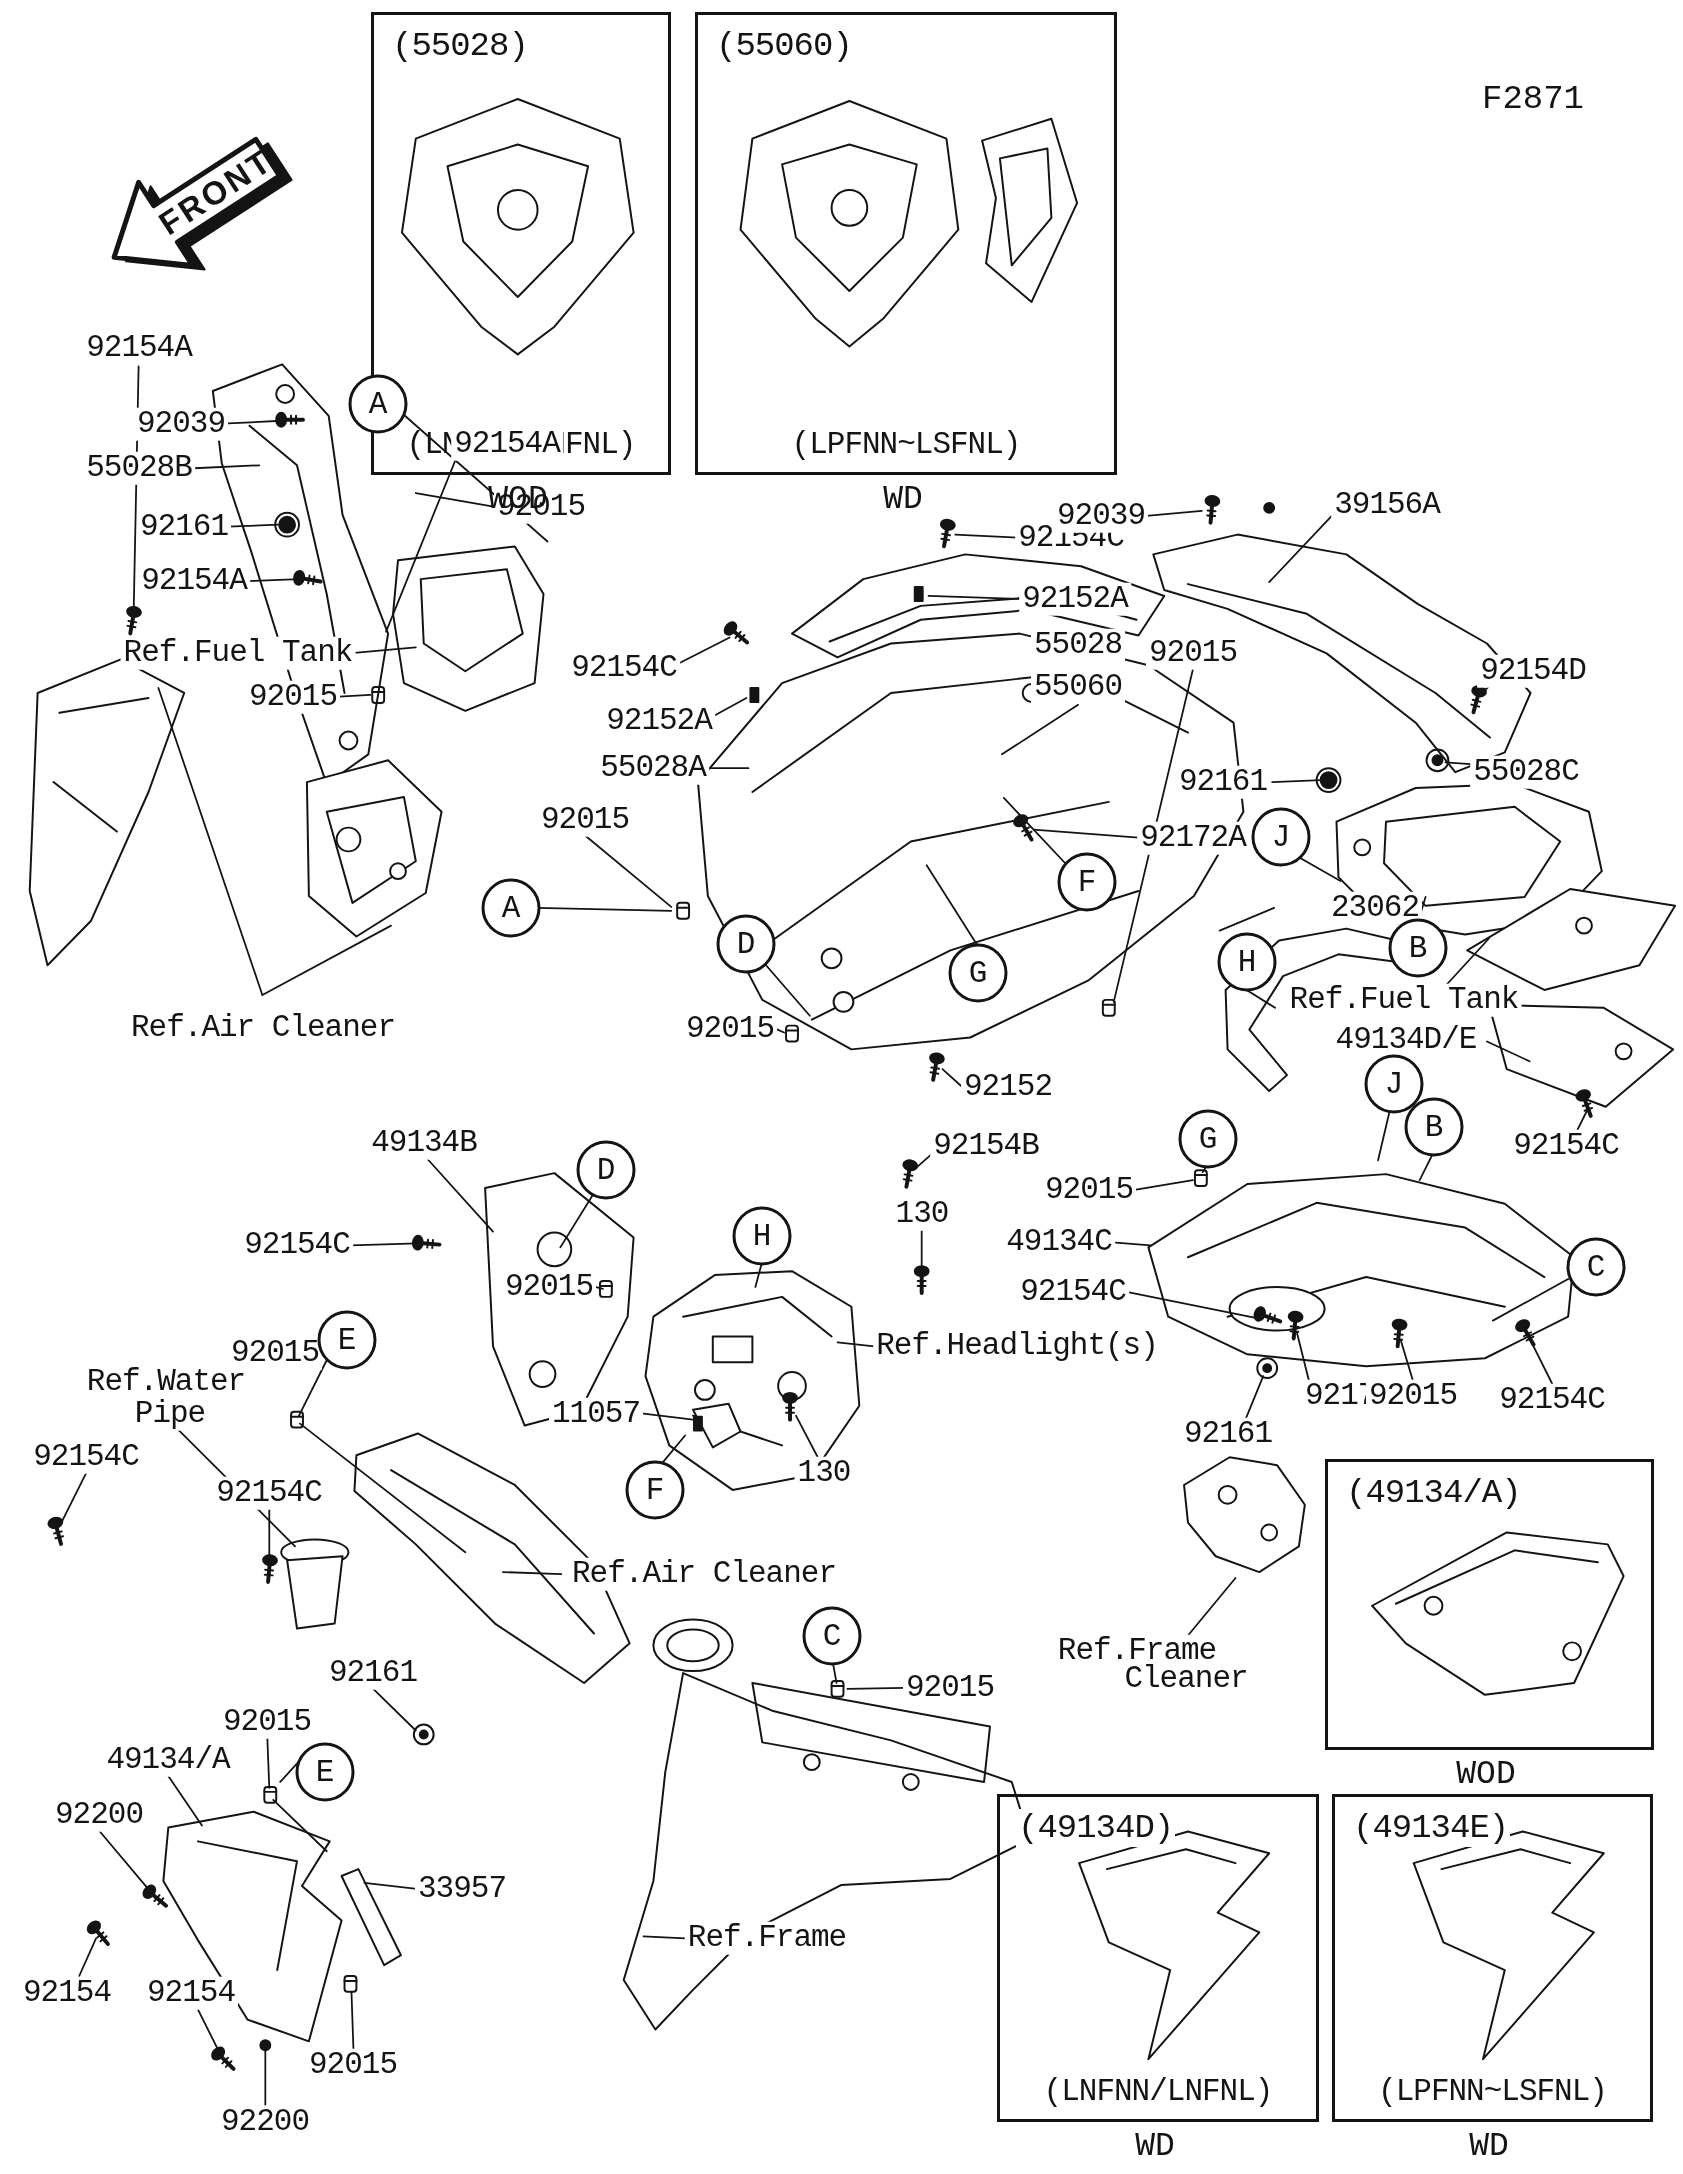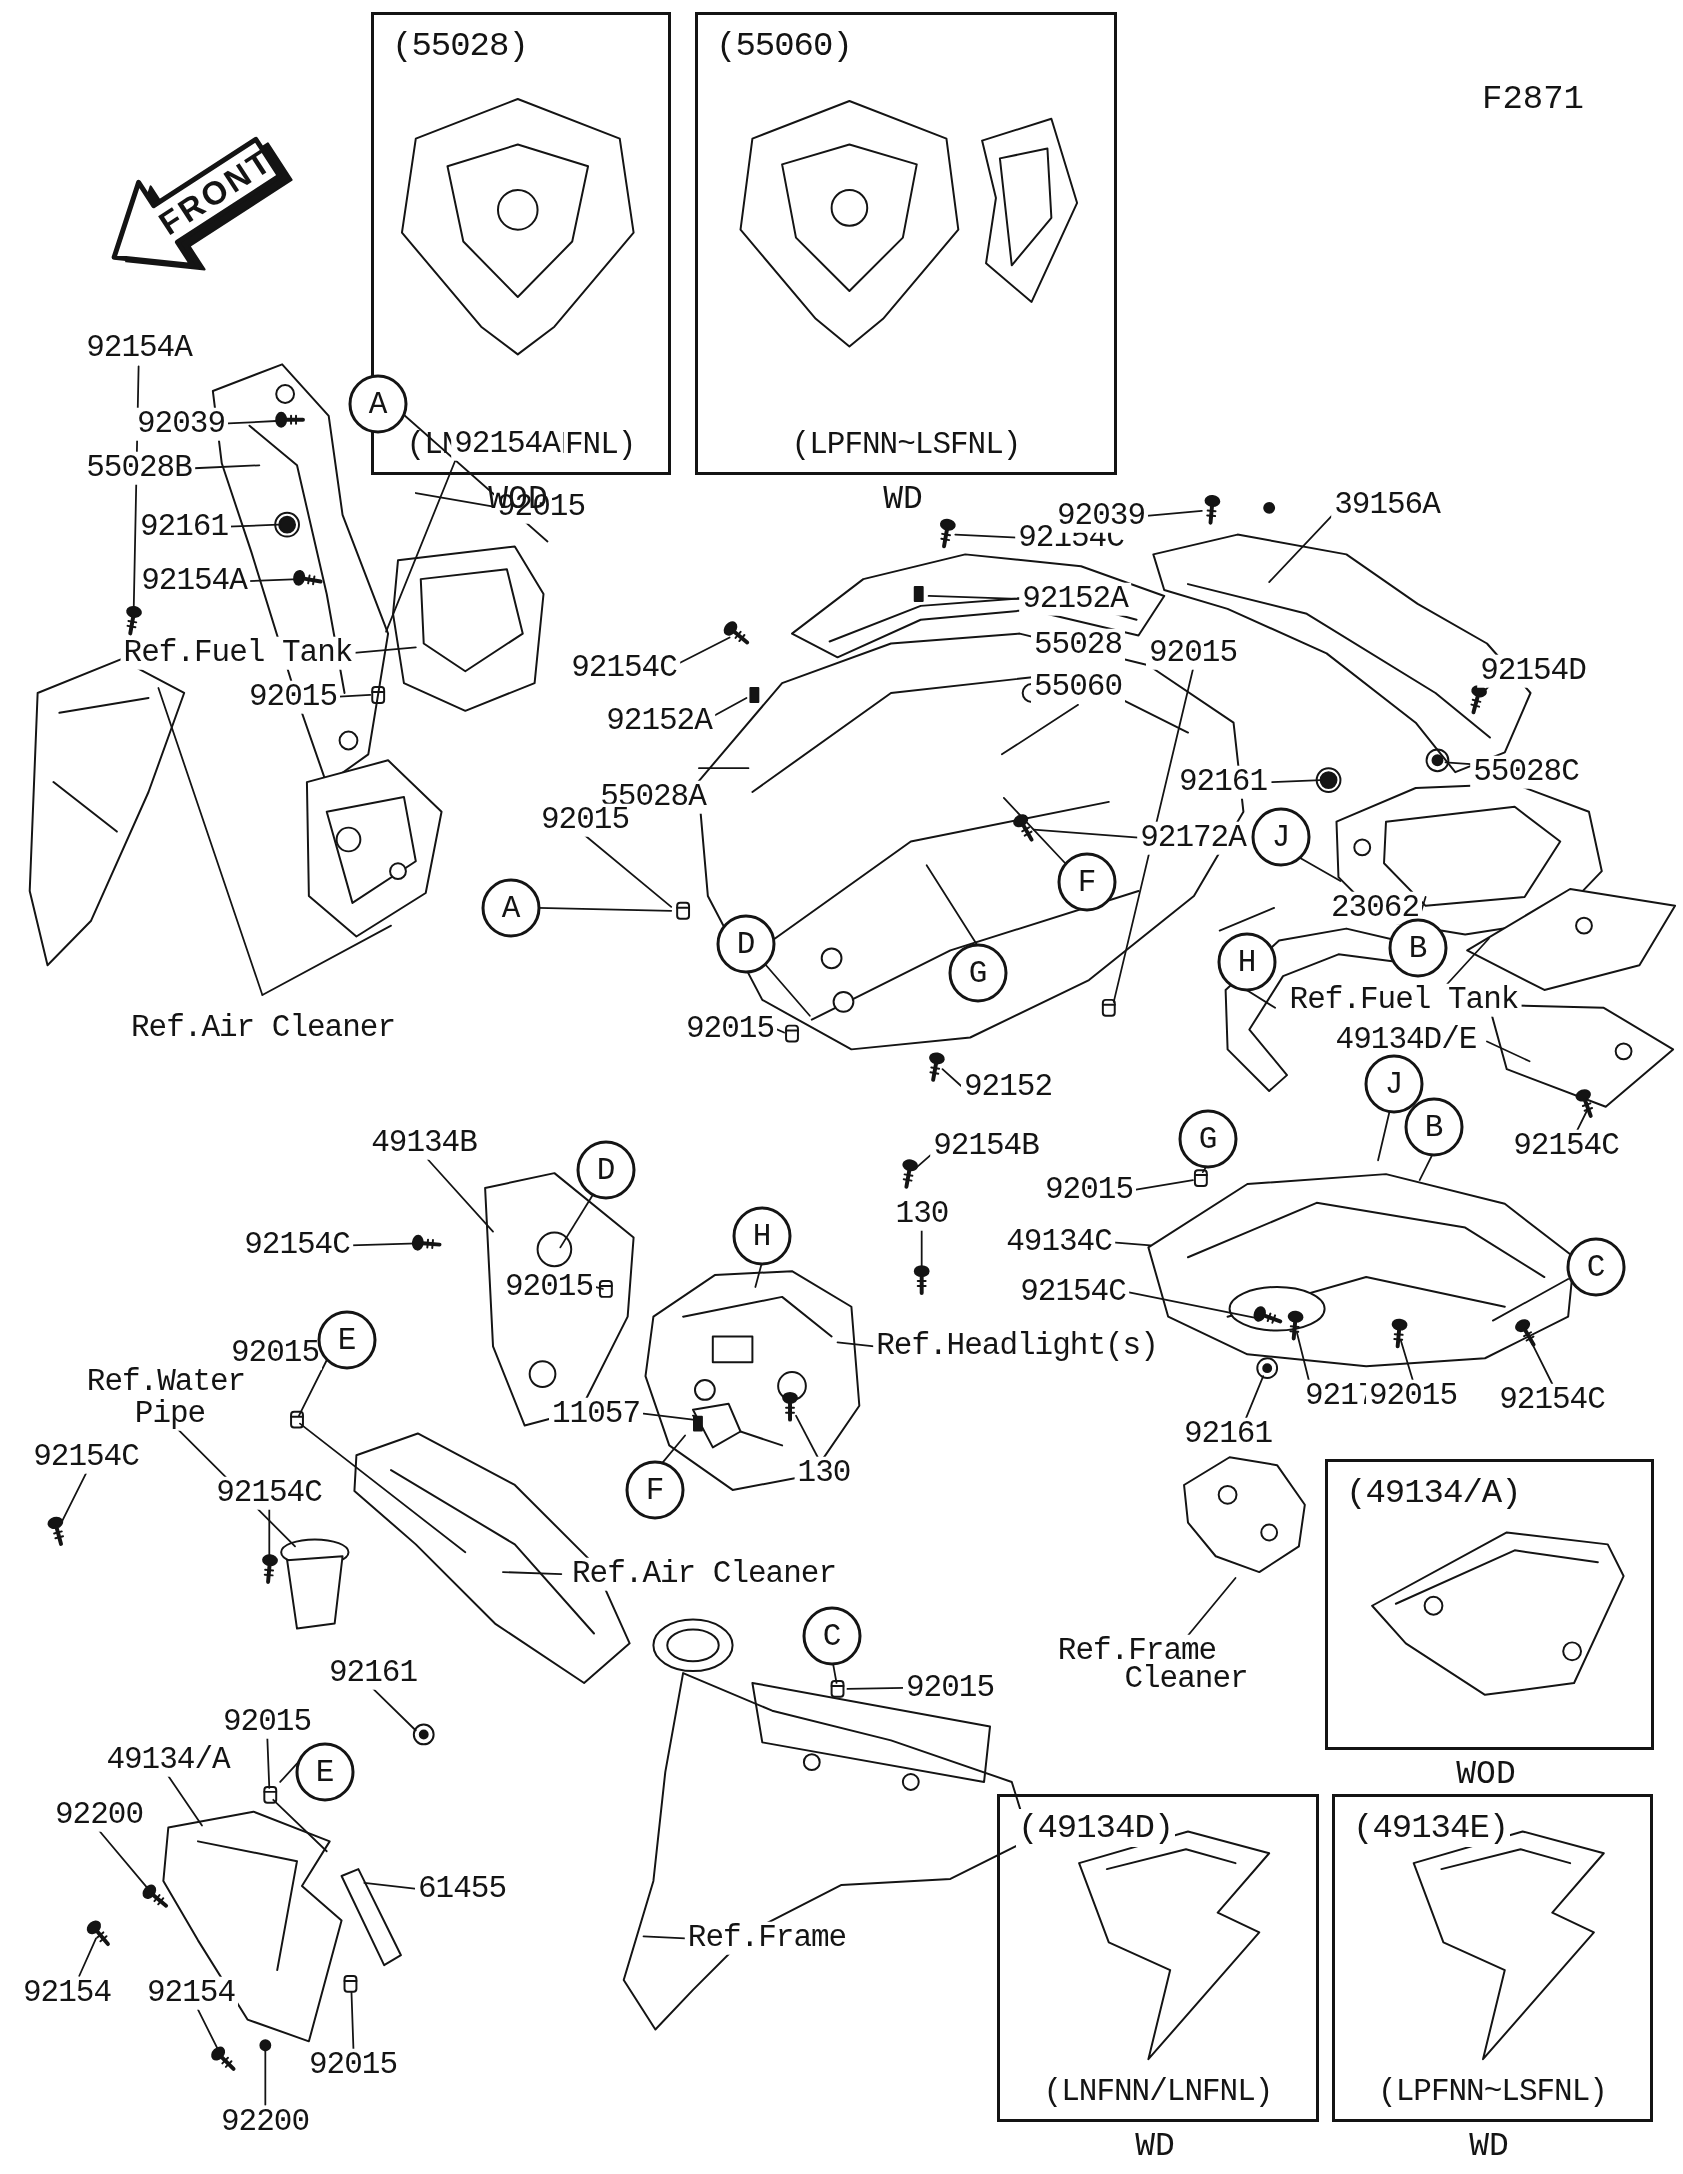--- a/index.html
+++ b/index.html
@@ -464,21 +464,21 @@
     <div class="lbl" style="left: 139px; top: 468px;">55028B</div>
     <div class="lbl" style="left: 507px; top: 444px;">92154A</div>
     <div class="lbl" style="left: 541px; top: 507px;">92015</div>
     <div class="lbl" style="left: 184px; top: 527px;">92161</div>
     <div class="lbl" style="left: 194px; top: 581px;">92154A</div>
     <div class="lbl" style="left: 238px; top: 653px;">Ref.Fuel Tank</div>
     <div class="lbl" style="left: 293px; top: 697px;">92015</div>
     <div class="lbl" style="left: 263px; top: 1028px;">Ref.Air Cleaner</div>
     <div class="lbl" style="left: 624px; top: 668px;">92154C</div>
     <div class="lbl" style="left: 659px; top: 721px;">92152A</div>
-    <div class="lbl" style="left: 653px; top: 768px; margin-top: 29px;">55028A</div>
+    <div class="lbl" style="left: 653px; top: 768px;">55028A</div>
     <div class="lbl" style="left: 1071px; top: 538px;">92154C</div>
     <div class="lbl" style="left: 1075px; top: 599px;">92152A</div>
     <div class="lbl" style="left: 1078px; top: 645px;">55028</div>
     <div class="lbl" style="left: 1078px; top: 687px; text-align: right;">55060</div>
     <div class="lbl" style="left: 1193px; top: 653px;">92015</div>
     <div class="lbl" style="left: 1193px; top: 838px;">92172A</div>
     <div class="lbl" style="left: 585px; top: 820px;">92015</div>
     <div class="lbl" style="left: 730px; top: 1029px;">92015</div>
     <div class="lbl" style="left: 1008px; top: 1087px;">92152</div>
     <div class="lbl" style="left: 986px; top: 1146px;">92154B</div>
@@ -511,21 +511,21 @@
     <div class="lbl" style="left: 297px; top: 1245px;">92154C</div>
     <div class="lbl" style="left: 549px; top: 1287px;">92015</div>
     <div class="lbl" style="left: 275px; top: 1353px;">92015</div>
     <div class="lbl" style="left: 166px; top: 1382px;">Ref.Water</div>
     <div class="lbl" style="left: 170px; top: 1414px;">Pipe</div>
     <div class="lbl" style="left: 86px; top: 1457px;">92154C</div>
     <div class="lbl" style="left: 269px; top: 1493px;">92154C</div>
     <div class="lbl" style="left: 267px; top: 1722px;">92015</div>
     <div class="lbl" style="left: 168px; top: 1760px;">49134/A</div>
     <div class="lbl" style="left: 99px; top: 1815px;">92200</div>
-    <div class="lbl" style="left: 462px; top: 1889px;">61455</div>
+    <div class="lbl" style="left: 462px; top: 1889px;">33957</div>
     <div class="lbl" style="left: 67px; top: 1993px;">92154</div>
     <div class="lbl" style="left: 191px; top: 1993px;">92154</div>
     <div class="lbl" style="left: 353px; top: 2065px;">92015</div>
     <div class="lbl" style="left: 265px; top: 2122px;">92200</div>
     <div class="lbl" style="left: 950px; top: 1688px;">92015</div>
     <div class="circ" style="left: 378px; top: 404px;">A</div>
     <div class="circ" style="left: 511px; top: 908px;">A</div>
     <div class="circ" style="left: 1418px; top: 948px;">B</div>
     <div class="circ" style="left: 1434px; top: 1127px;">B</div>
     <div class="circ" style="left: 832px; top: 1636px;">C</div>

